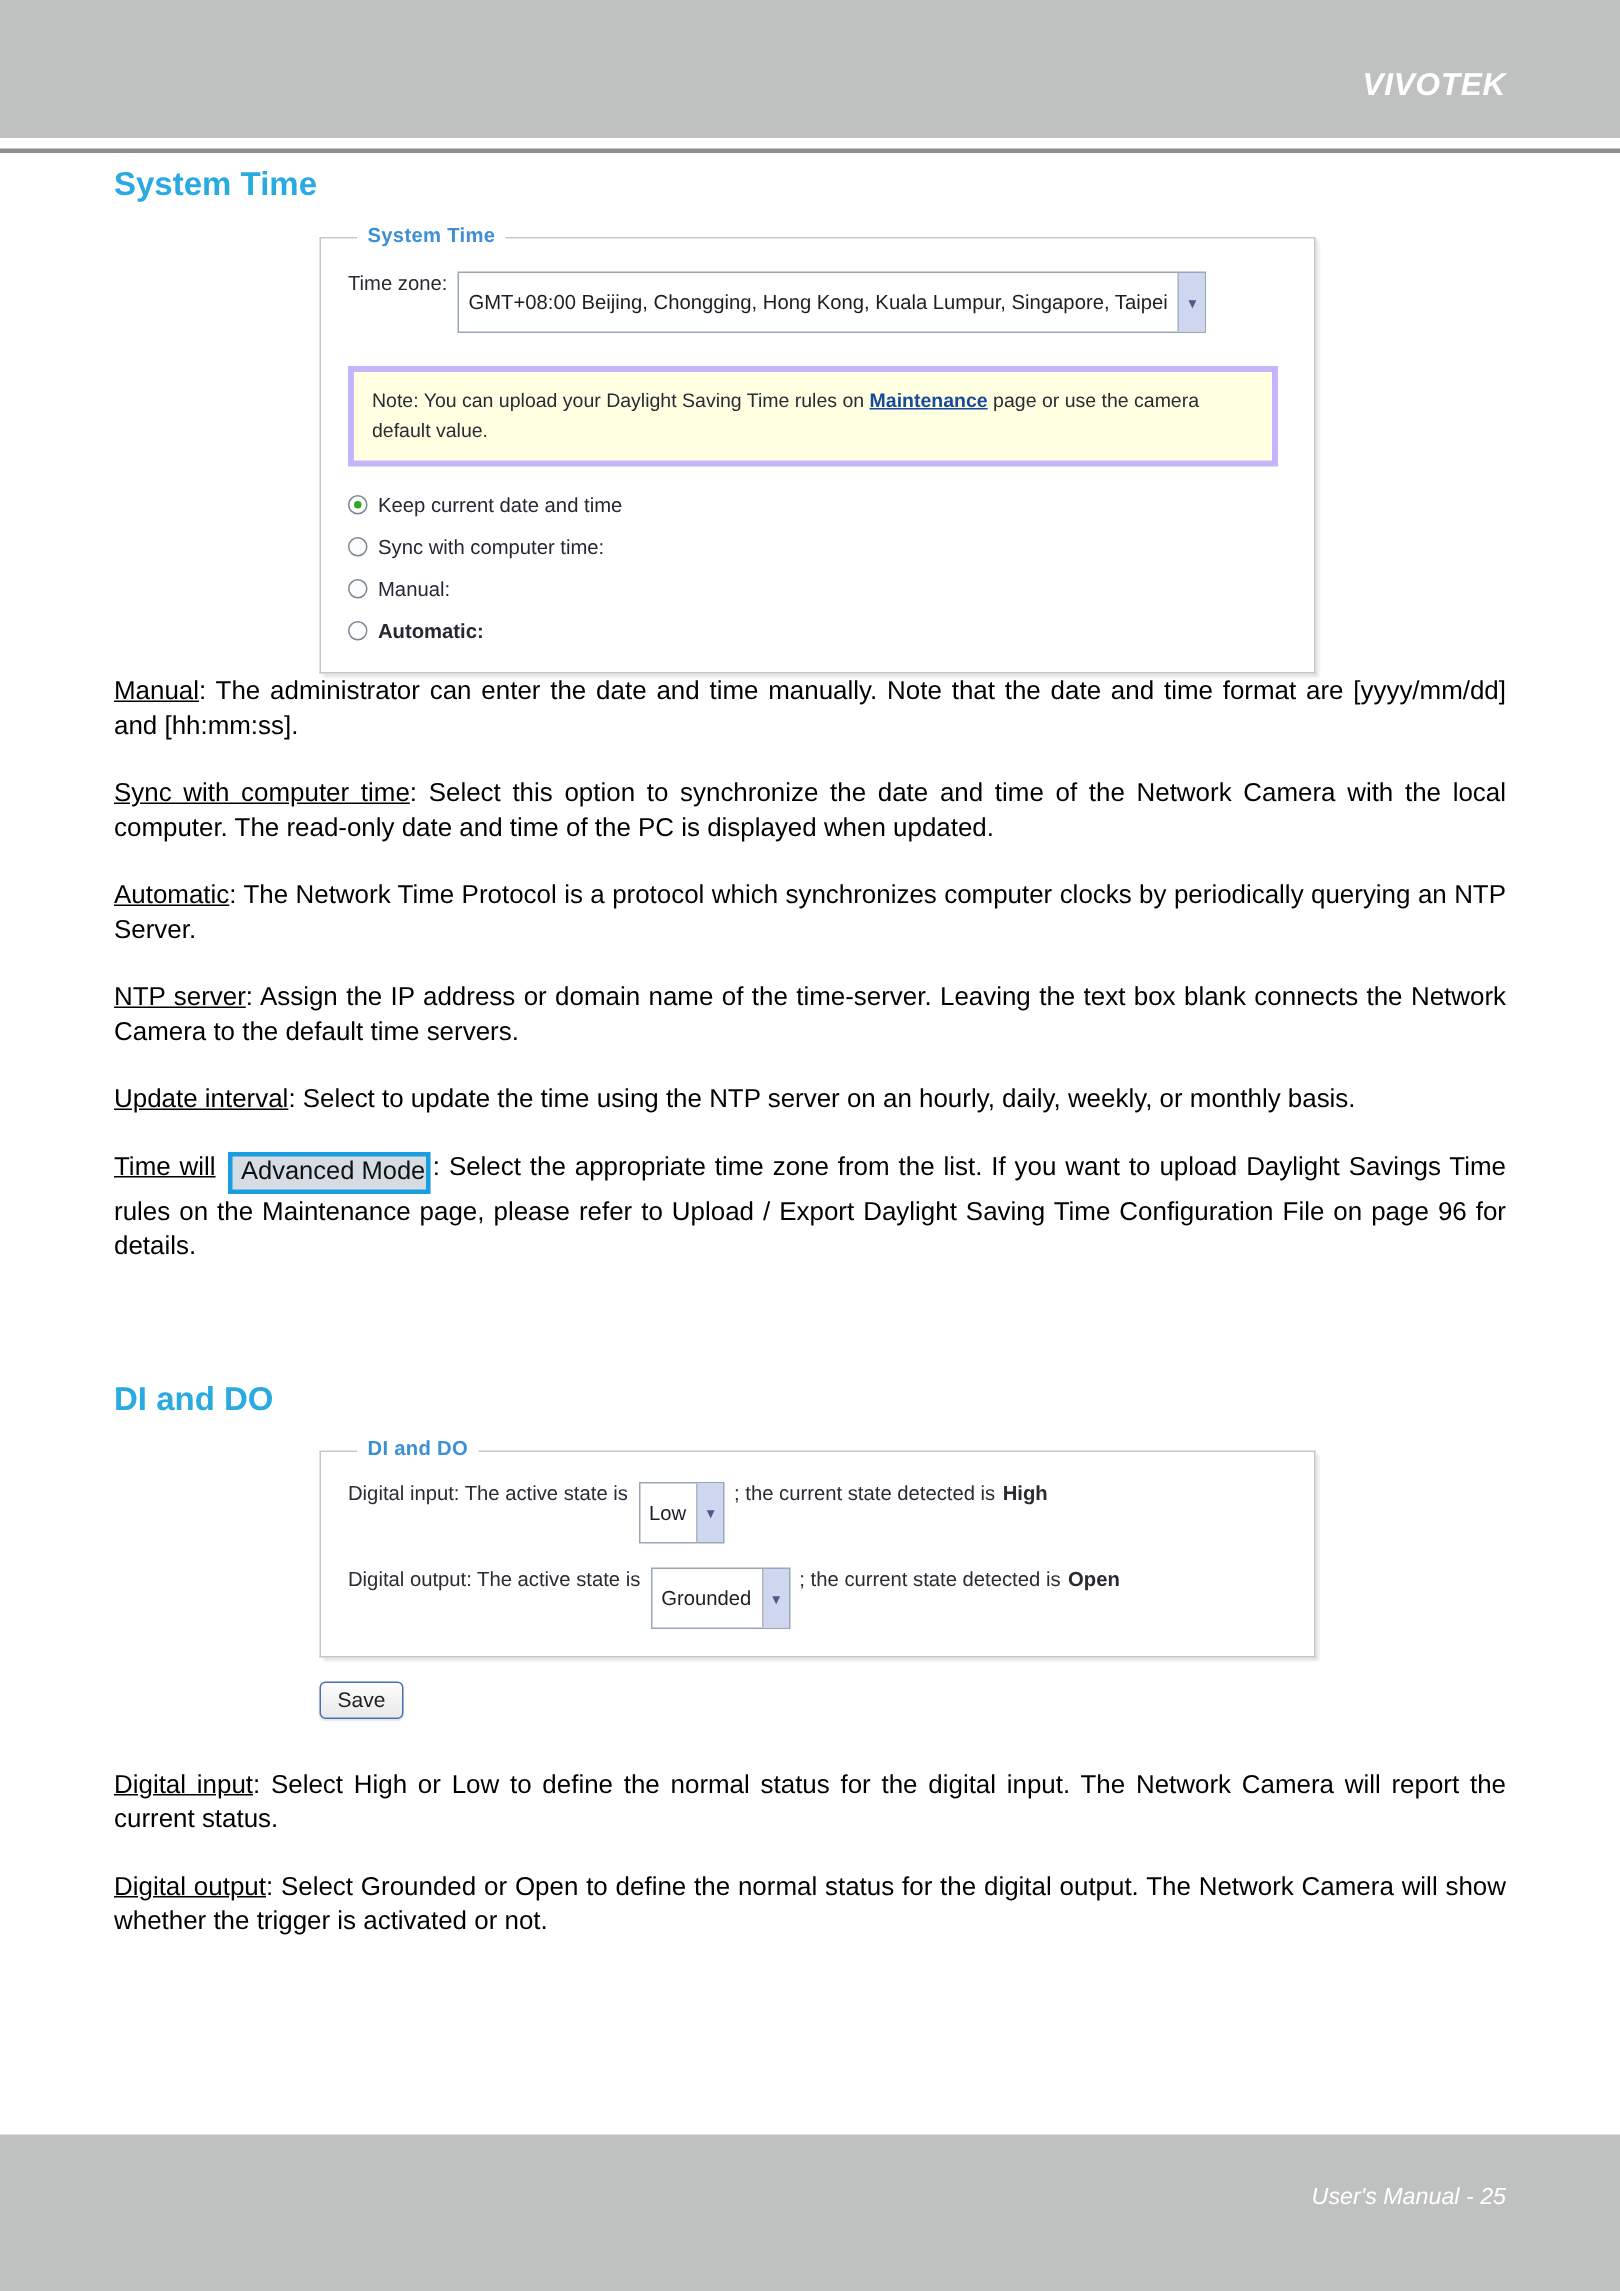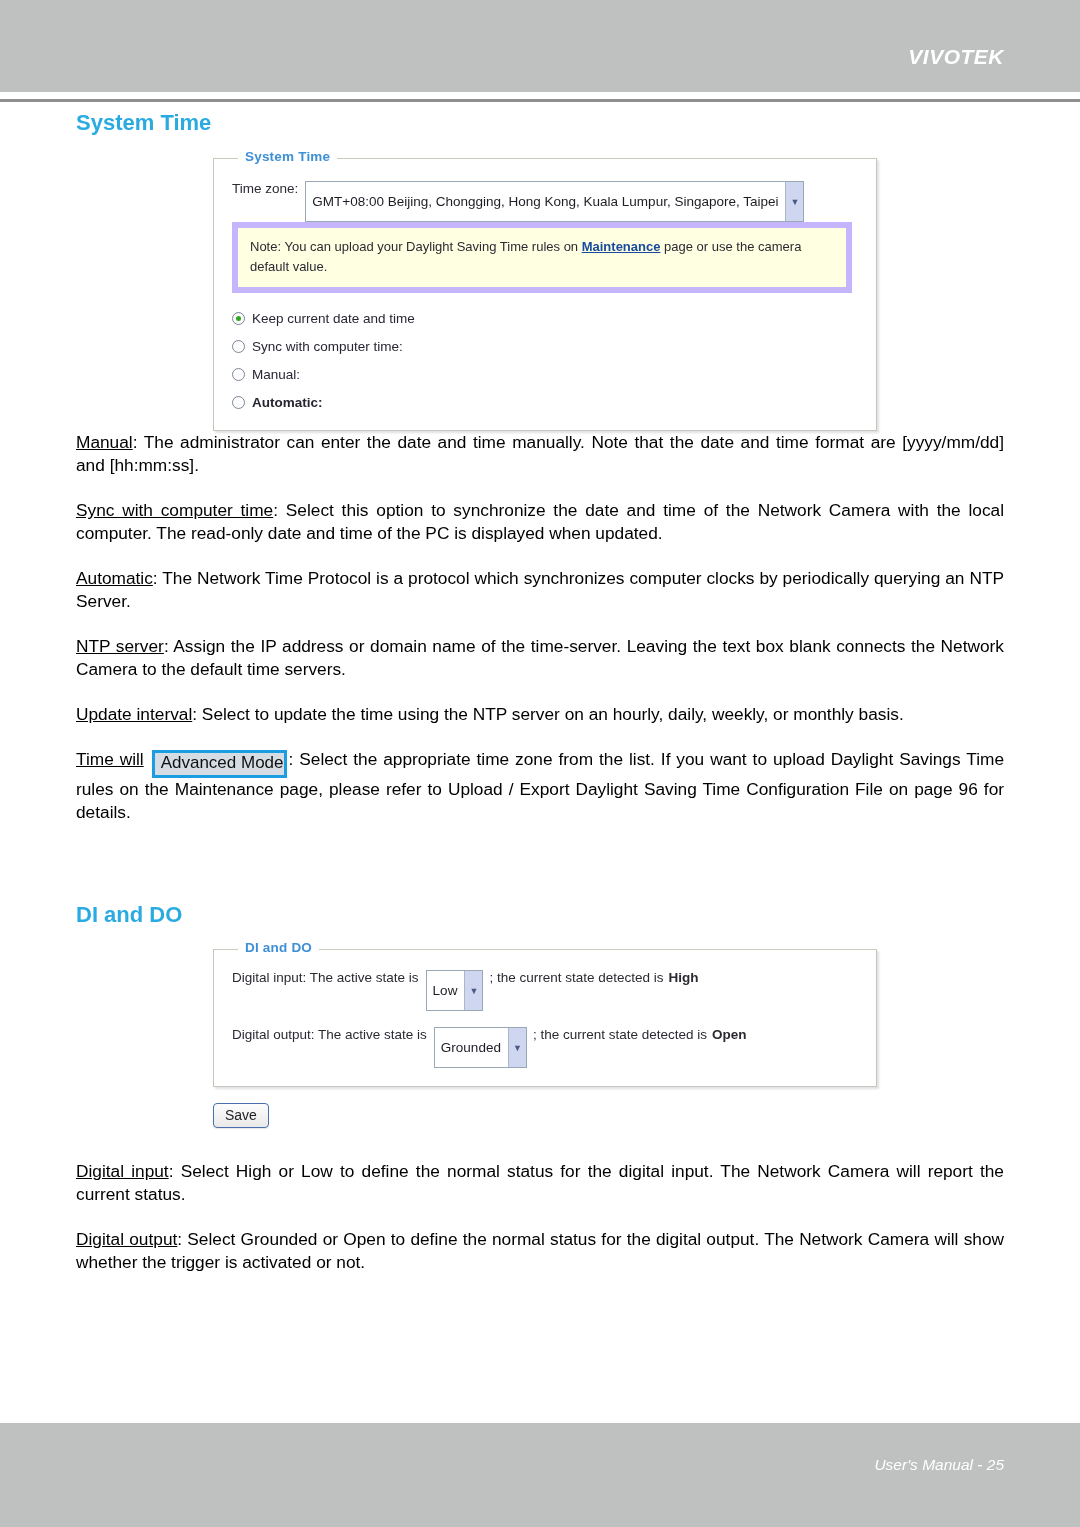--- a/index.html
+++ b/index.html
@@ -112,23 +112,23 @@
     border-left: 1px solid #aeb6c6;
     display: flex;
     align-items: center;
     justify-content: center;
     color: #4a5a86;
     font-size: 9px;
   }
 
   
   .note-box {
-    margin-top: 0;
+    margin-top: 22px;
     background: #ffffe1;
-    border: 6px solid #c4b5fd;
+    border: 4px solid #c4b5fd;
     padding: 9px 28px 10px 12px;
     font-size: 13px;
     line-height: 1.55;
     color: #2b2a33;
     max-width: 620px;
     font-family: "Liberation Sans", sans-serif;
   }
   .note-link {
     color: #17499c;
     text-decoration: underline;

